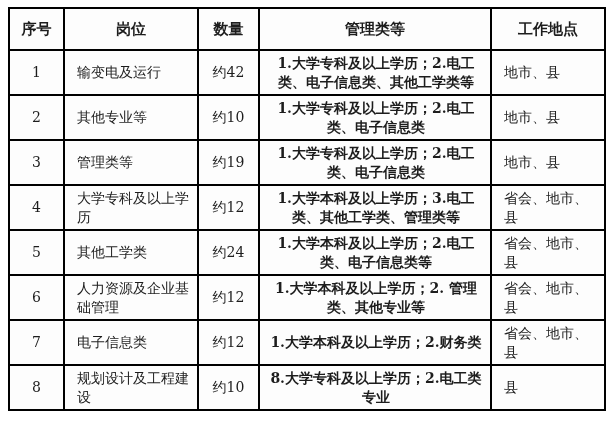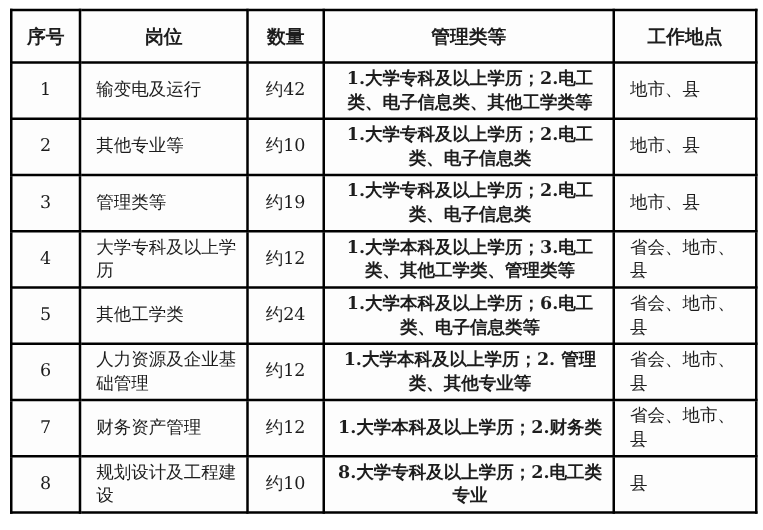--- a/index.html
+++ b/index.html
@@ -115,35 +115,35 @@
     <td class="c-position">大学专科及以上学历</td>
     <td class="c-count">约12</td>
     <td class="c-education">1.大学本科及以上学历；3.电工类、其他工学类、管理类等</td>
     <td class="c-location">省会、地市、县</td>
   </tr>
 
   <tr>
     <td class="c-no">5</td>
     <td class="c-position">其他工学类</td>
     <td class="c-count">约24</td>
-    <td class="c-education">1.大学本科及以上学历；6.电工类、电子信息类等</td>
+    <td class="c-education">1.大学本科及以上学历；2.电工类、电子信息类等</td>
     <td class="c-location">省会、地市、县</td>
   </tr>
 
   <tr>
     <td class="c-no">6</td>
     <td class="c-position">人力资源及企业基础管理</td>
     <td class="c-count">约12</td>
     <td class="c-education">1.大学本科及以上学历；2. 管理类、其他专业等</td>
     <td class="c-location">省会、地市、县</td>
   </tr>
 
   <tr>
     <td class="c-no">7</td>
-    <td class="c-position">财务资产管理</td>
+    <td class="c-position">电子信息类</td>
     <td class="c-count">约12</td>
     <td class="c-education">1.大学本科及以上学历；2.财务类</td>
     <td class="c-location">省会、地市、县</td>
   </tr>
 
   <tr>
     <td class="c-no">8</td>
     <td class="c-position">规划设计及工程建设</td>
     <td class="c-count">约10</td>
     <td class="c-education">8.大学专科及以上学历；2.电工类专业</td>

